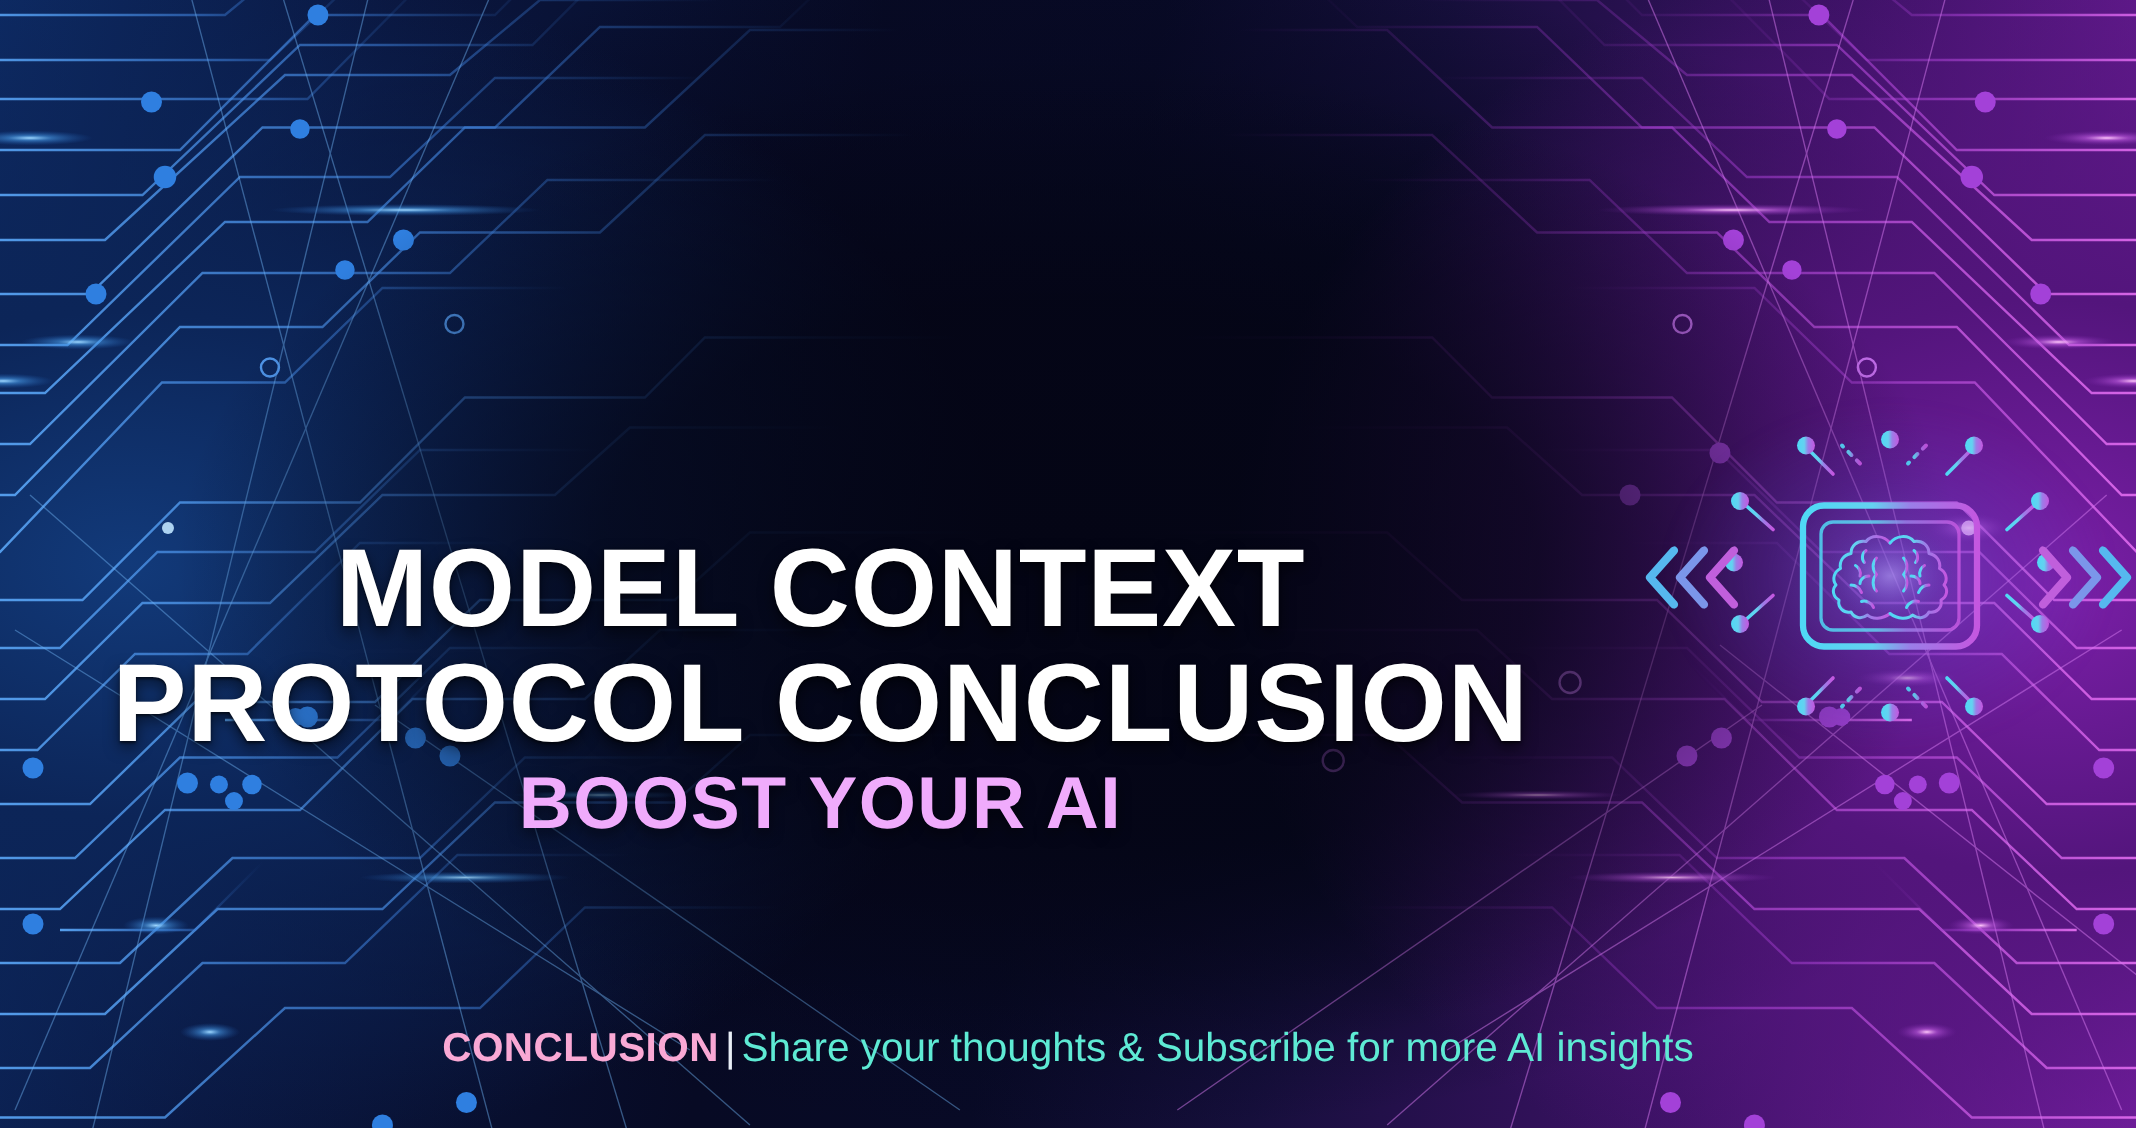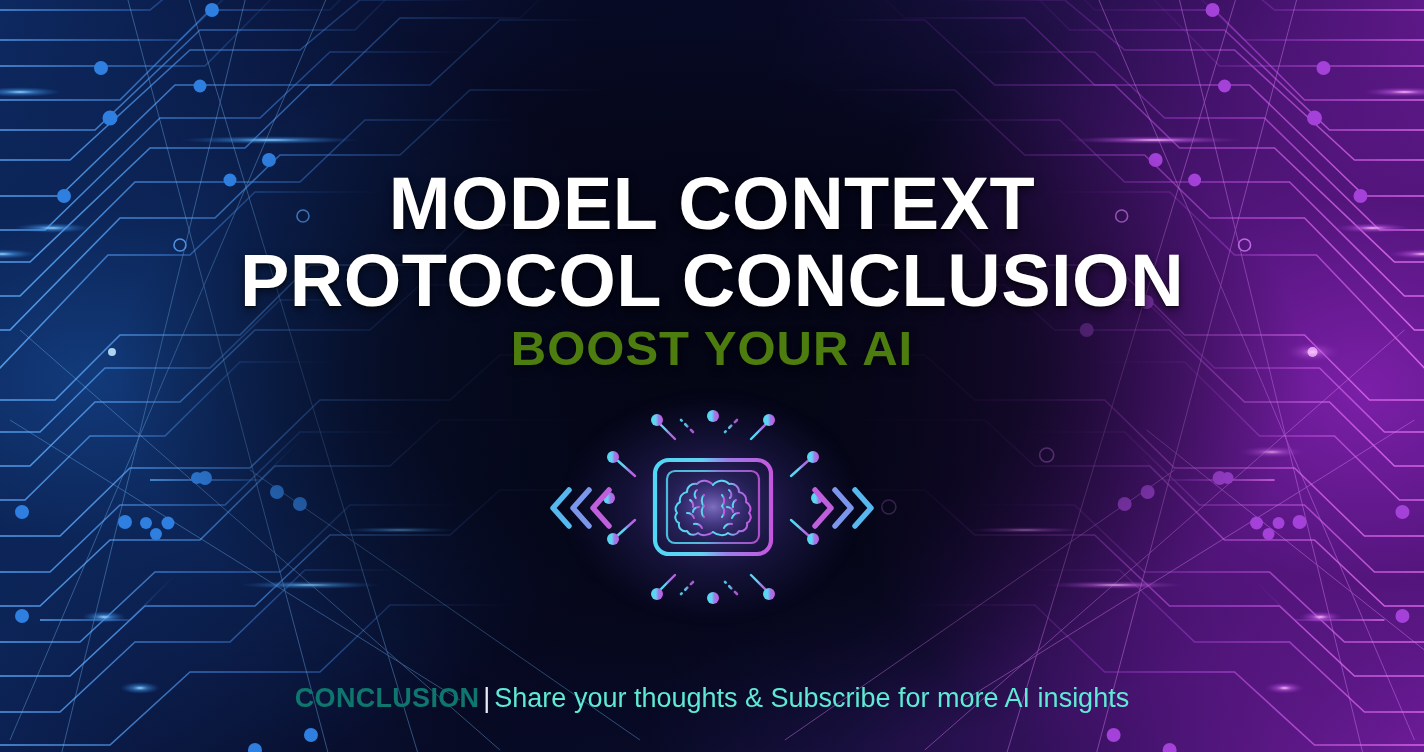--- a/index.html
+++ b/index.html
@@ -29,37 +29,37 @@
     background:radial-gradient(ellipse 58% 62% at 50% 50%, rgba(4,5,20,.92) 0%, rgba(4,5,20,.72) 38%, rgba(4,5,20,0) 72%);
   }
   #bg-circuit-left, #bg-circuit-right{ position:absolute; top:0; bottom:0; }
   #bg-circuit-left{ left:0; width:58%; }
   #bg-circuit-right{ right:0; width:56%; }
   #bg-circuit-left svg, #bg-circuit-right svg{ width:100%; height:100%; display:block; }
 
   
   #content{
     position:absolute; inset:0;
-    display:flex; flex-direction:column;
+    display:flex; flex-direction:row;
     align-items:center;
   }
   #title-block{ margin-top:168px; text-align:center; width:100%; }
   .title-line{
     color:#ffffff;
     font-weight:800;
     letter-spacing:0.5px;
     line-height:0.96;
     text-shadow:0 4px 10px rgba(0,0,0,.55), 0 1px 2px rgba(0,0,0,.6);
     white-space:nowrap;
   }
   #title-line-1{ font-size:74px; }
   #title-line-2{ font-size:74px; margin-top:6px; }
   #subtitle{
     margin-top:4px;
-    color:#4d7c0f;
+    color:#f0abfc;
     font-size:49px;
     font-weight:700;
     letter-spacing:1px;
     text-shadow:0 3px 9px rgba(0,0,0,.5);
     white-space:nowrap;
   }
 
   
   #chip-area{
     margin-top:16px;
@@ -77,21 +77,21 @@
   }
   #chip-svg{ position:relative; width:330px; height:230px; }
 
   
   #footer{
     position:absolute; left:0; right:0; bottom:38px;
     text-align:center;
     font-size:27px;
     white-space:nowrap;
   }
-  #footer-label{ color:#0f766e; font-weight:700; letter-spacing:.3px; }
+  #footer-label{ color:#f9a8d4; font-weight:700; letter-spacing:.3px; }
   #footer-sep{ color:#e9eef6; font-weight:400; padding:0 4px; }
   #footer-text{ color:#5eead4; font-weight:400; }
 </style>
 </head>
 <body>
 
 <div id="stage">
 
   <div class="bg-layer" id="bg-base"></div>
 

